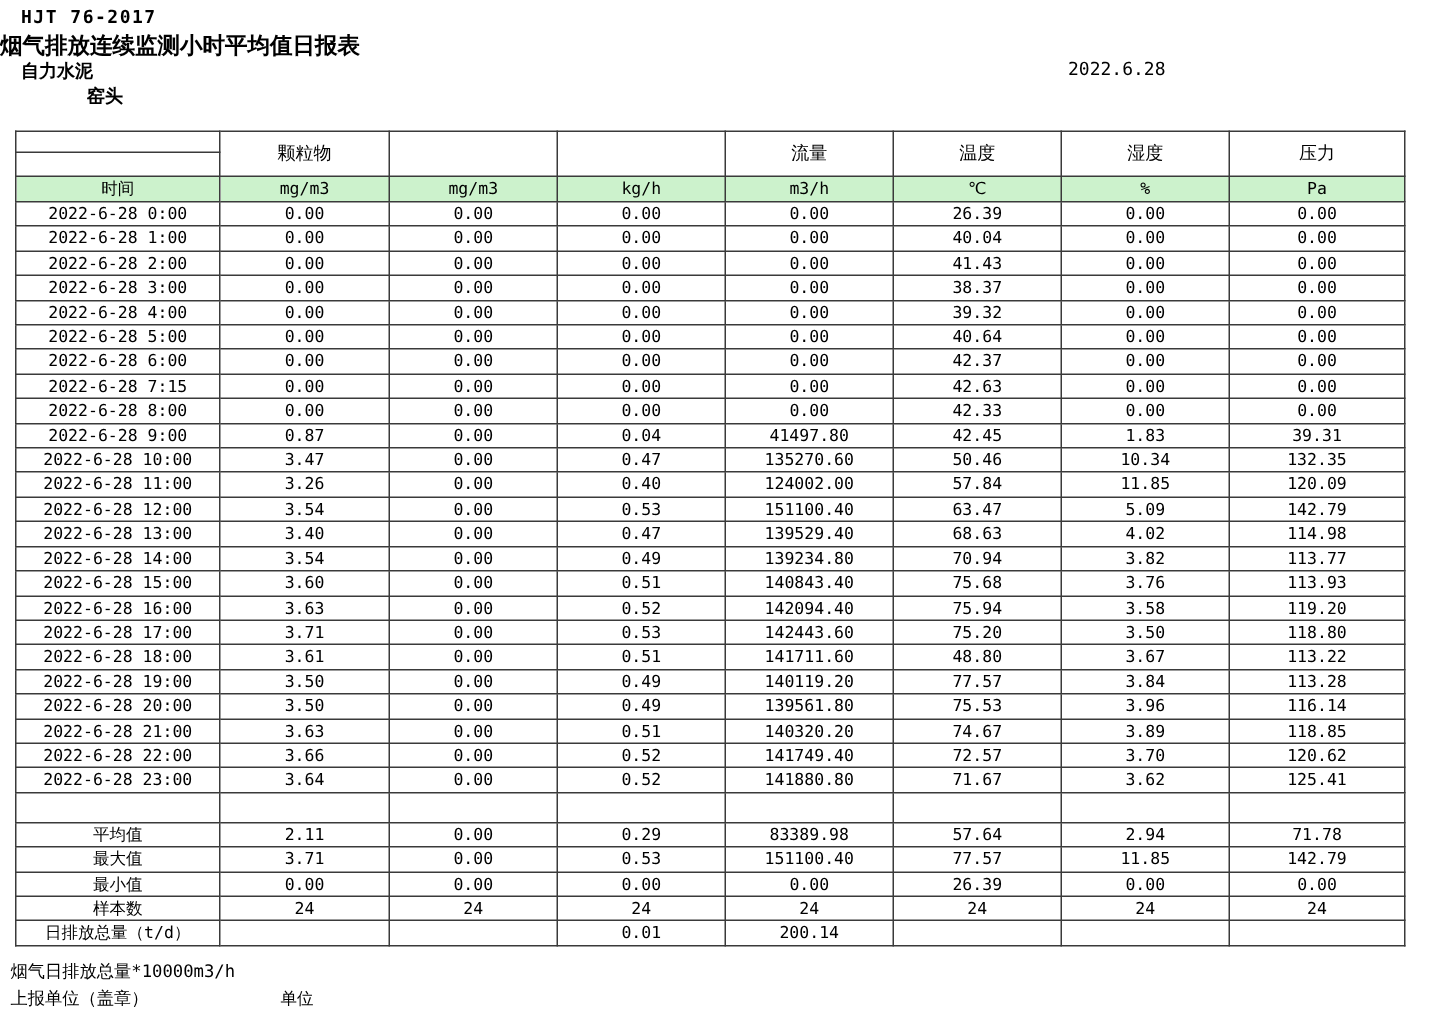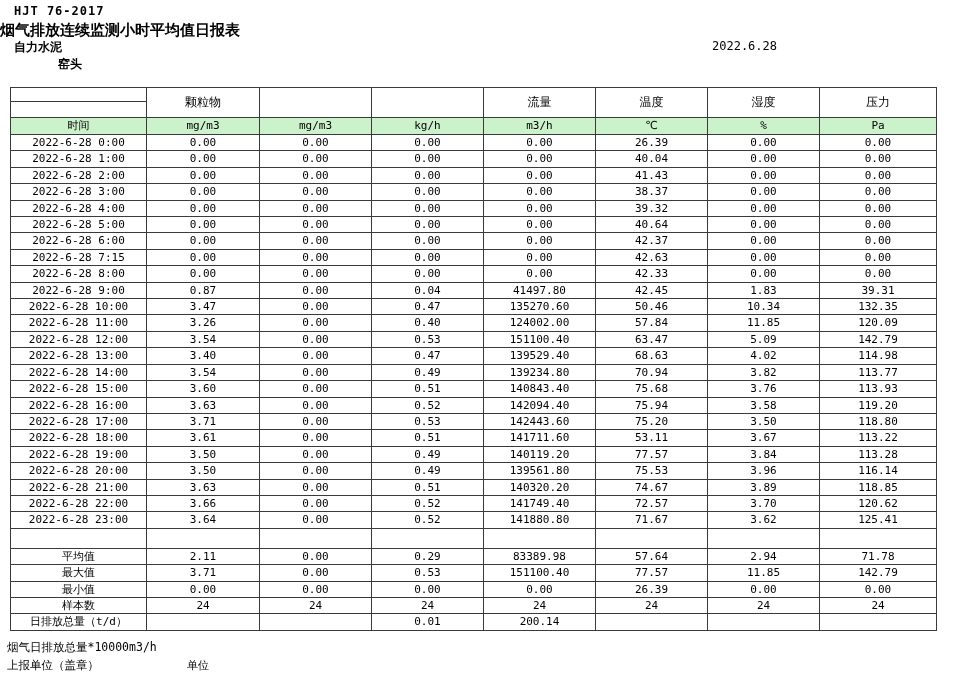--- a/index.html
+++ b/index.html
@@ -259,21 +259,21 @@
           <td>75.20</td>
           <td>3.50</td>
           <td>118.80</td>
         </tr>
         <tr>
           <td>2022-6-28 18:00</td>
           <td>3.61</td>
           <td>0.00</td>
           <td>0.51</td>
           <td>141711.60</td>
-          <td>53.11</td>
+          <td>48.80</td>
           <td>3.67</td>
           <td>113.22</td>
         </tr>
         <tr>
           <td>2022-6-28 19:00</td>
           <td>3.50</td>
           <td>0.00</td>
           <td>0.49</td>
           <td>140119.20</td>
           <td>77.57</td>

